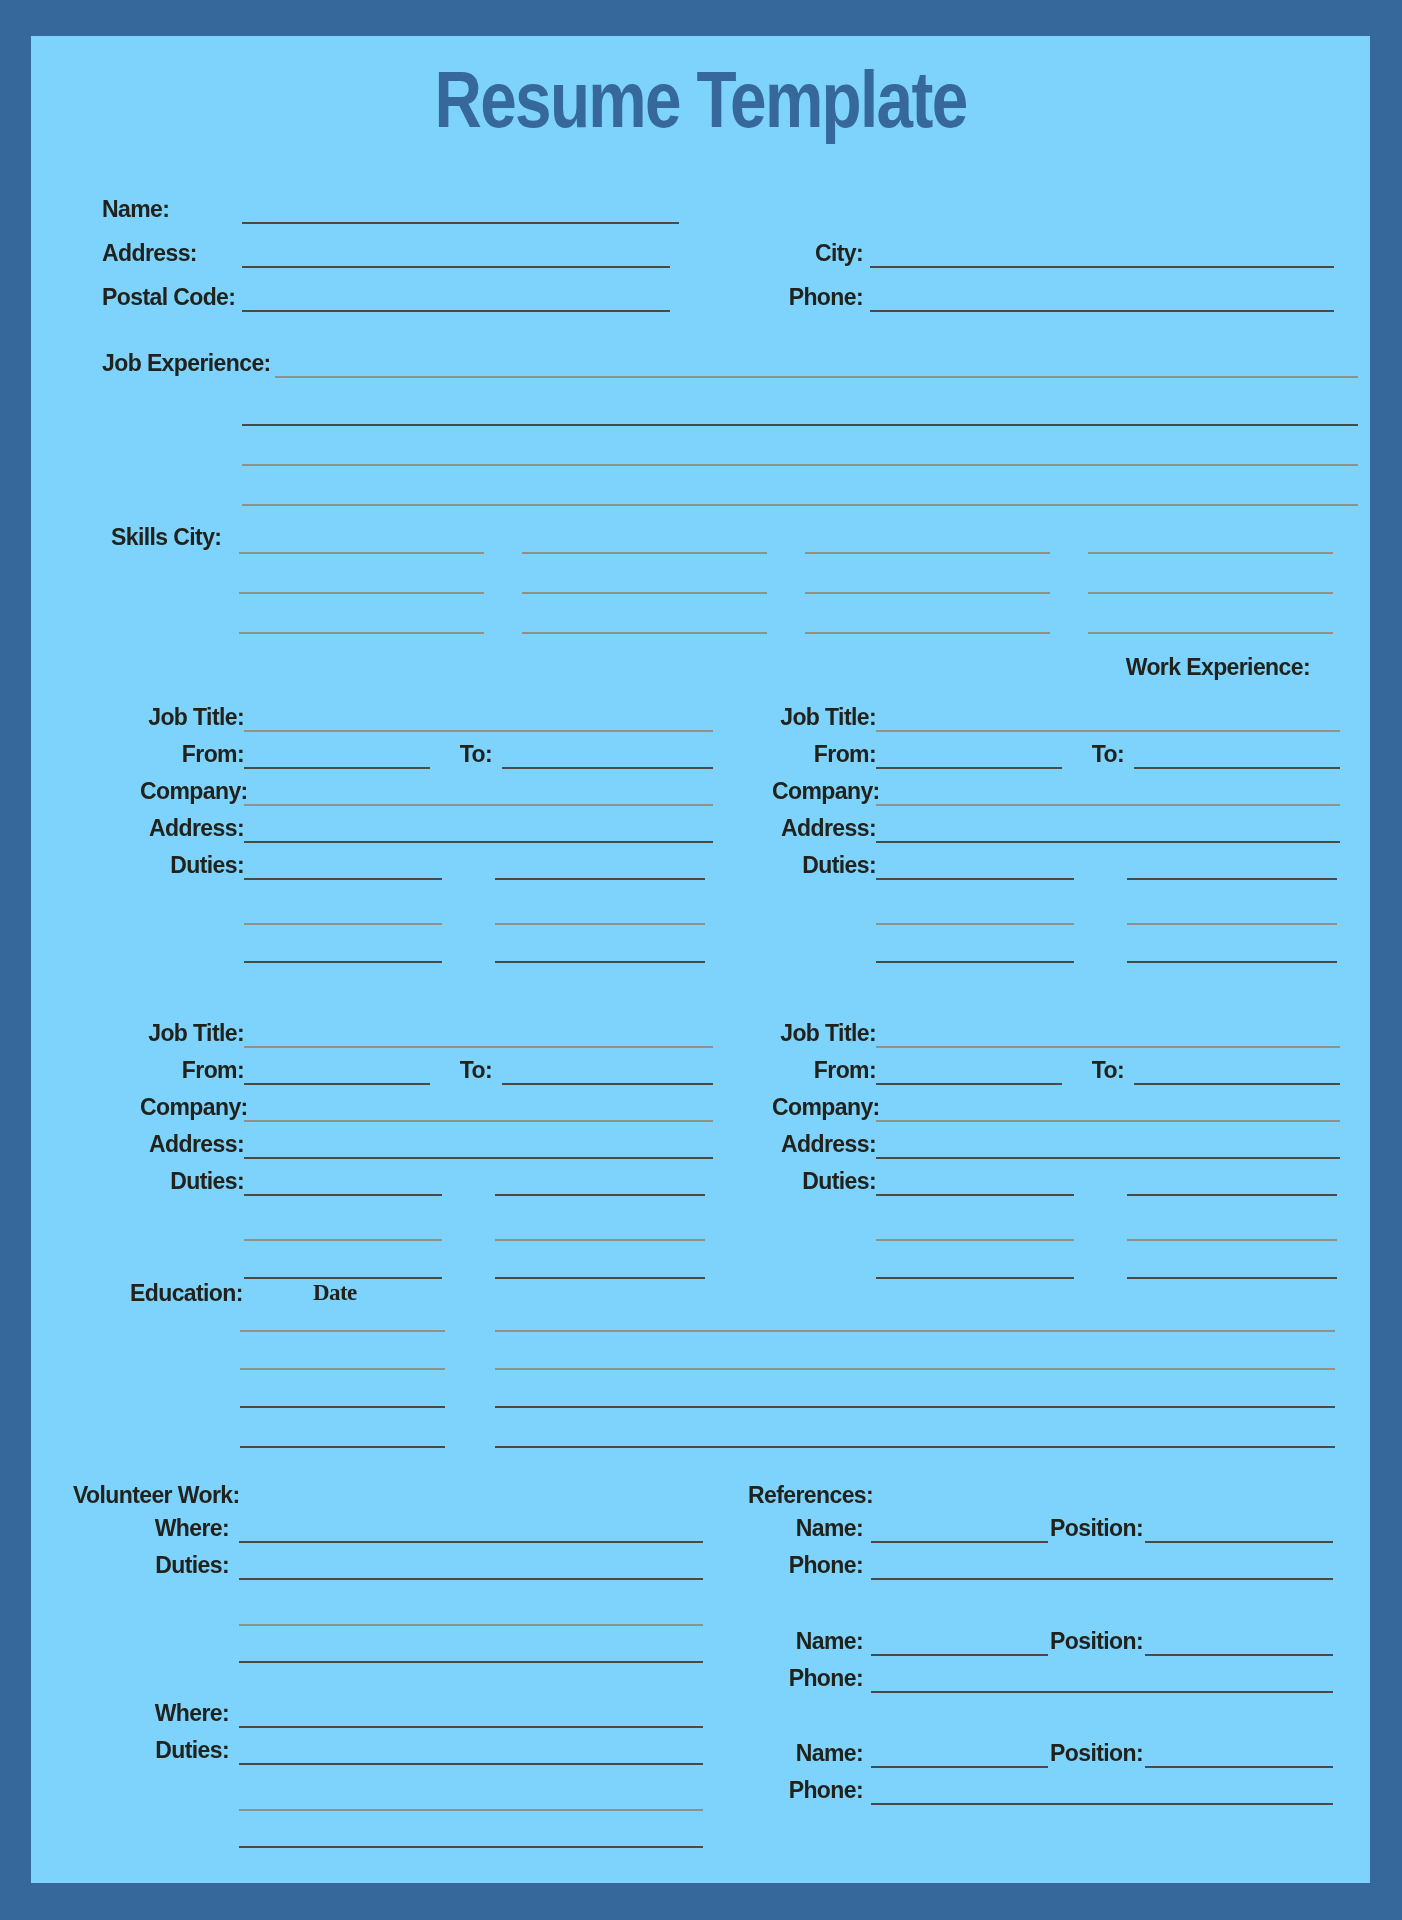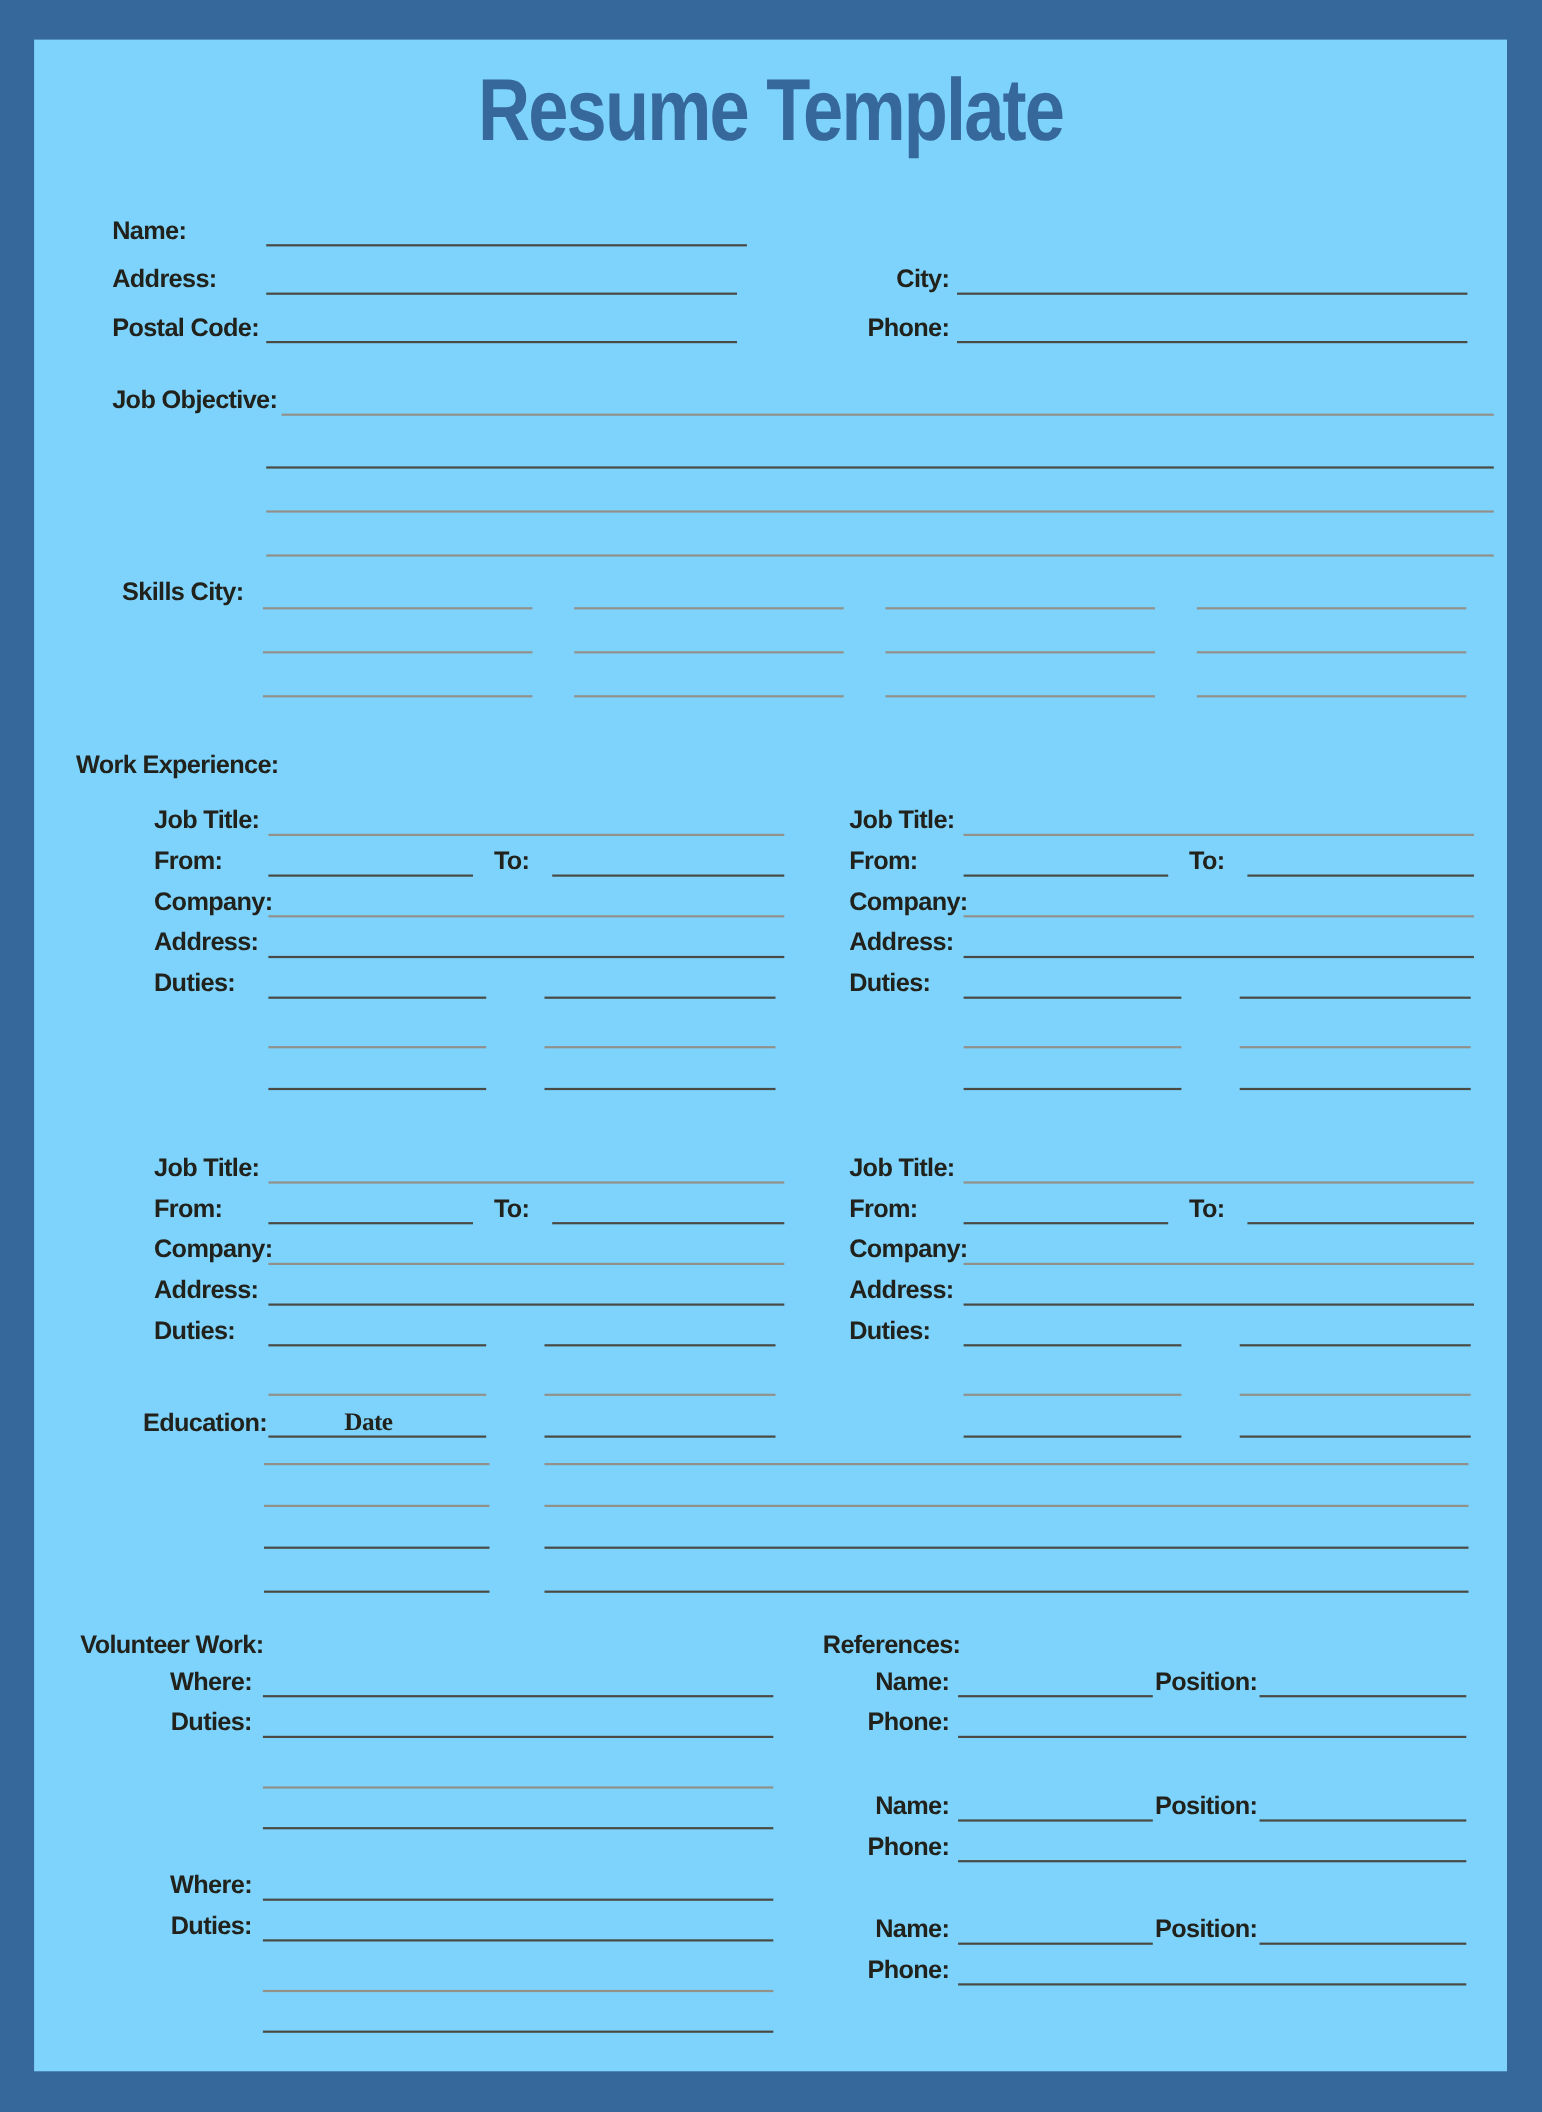--- a/index.html
+++ b/index.html
@@ -44,21 +44,21 @@
   .oline.first{margin-top:8px;}
 
   
   .sec-skills{top:470px;left:80px;width:1230px;}
   .sklbl{position:absolute;left:0;top:18px;}
   .skgrid{margin-left:128px;width:1094px;display:grid;grid-template-columns:repeat(4,1fr);column-gap:38px;}
   .skcell{height:38px;}
   .skcell.r1{height:46px;}
 
   
-  .sec-work{top:628px;left:0;width:1279px;}
+  .sec-work{top:600px;left:0;width:1279px;text-align:right;}
   .whead{margin:18px 0 0 38px;}
   .wgrid{display:grid;grid-template-columns:573px 568px;column-gap:59px;row-gap:48px;margin:14px 0 0 109px;}
   .wrow{display:flex;align-items:flex-end;height:37px;}
   .wrow.t1{height:45px;}
   .wrow.t2{height:38px;}
   .wlbl{width:104px;}
   .wind{width:104px;}
   .fline{width:186px;}
   .tolbl{padding-left:19px;width:43px;}
   .toline{flex:1;margin-left:10px;}
@@ -123,21 +123,21 @@
       <span class="lbl clbl">Postal Code:</span>
       <span class="ln lline"></span>
       <span class="cspacer"></span>
       <span class="lbl rlbl">Phone:</span>
       <span class="ln grow"></span>
     </div>
   </sec>
 
   <sec class="sec-objective">
     <div class="orow">
-      <span class="lbl olbl">Job Objective:</span>
+      <span class="lbl olbl">Job Experience:</span>
       <span class="ln lt grow"></span>
     </div>
     <div class="ln oline first"></div>
     <div class="ln lt oline"></div>
     <div class="ln lt oline"></div>
   </sec>
 
   <sec class="sec-skills">
     <span class="lbl sklbl">Skills City:</span>
     <div class="skgrid">

